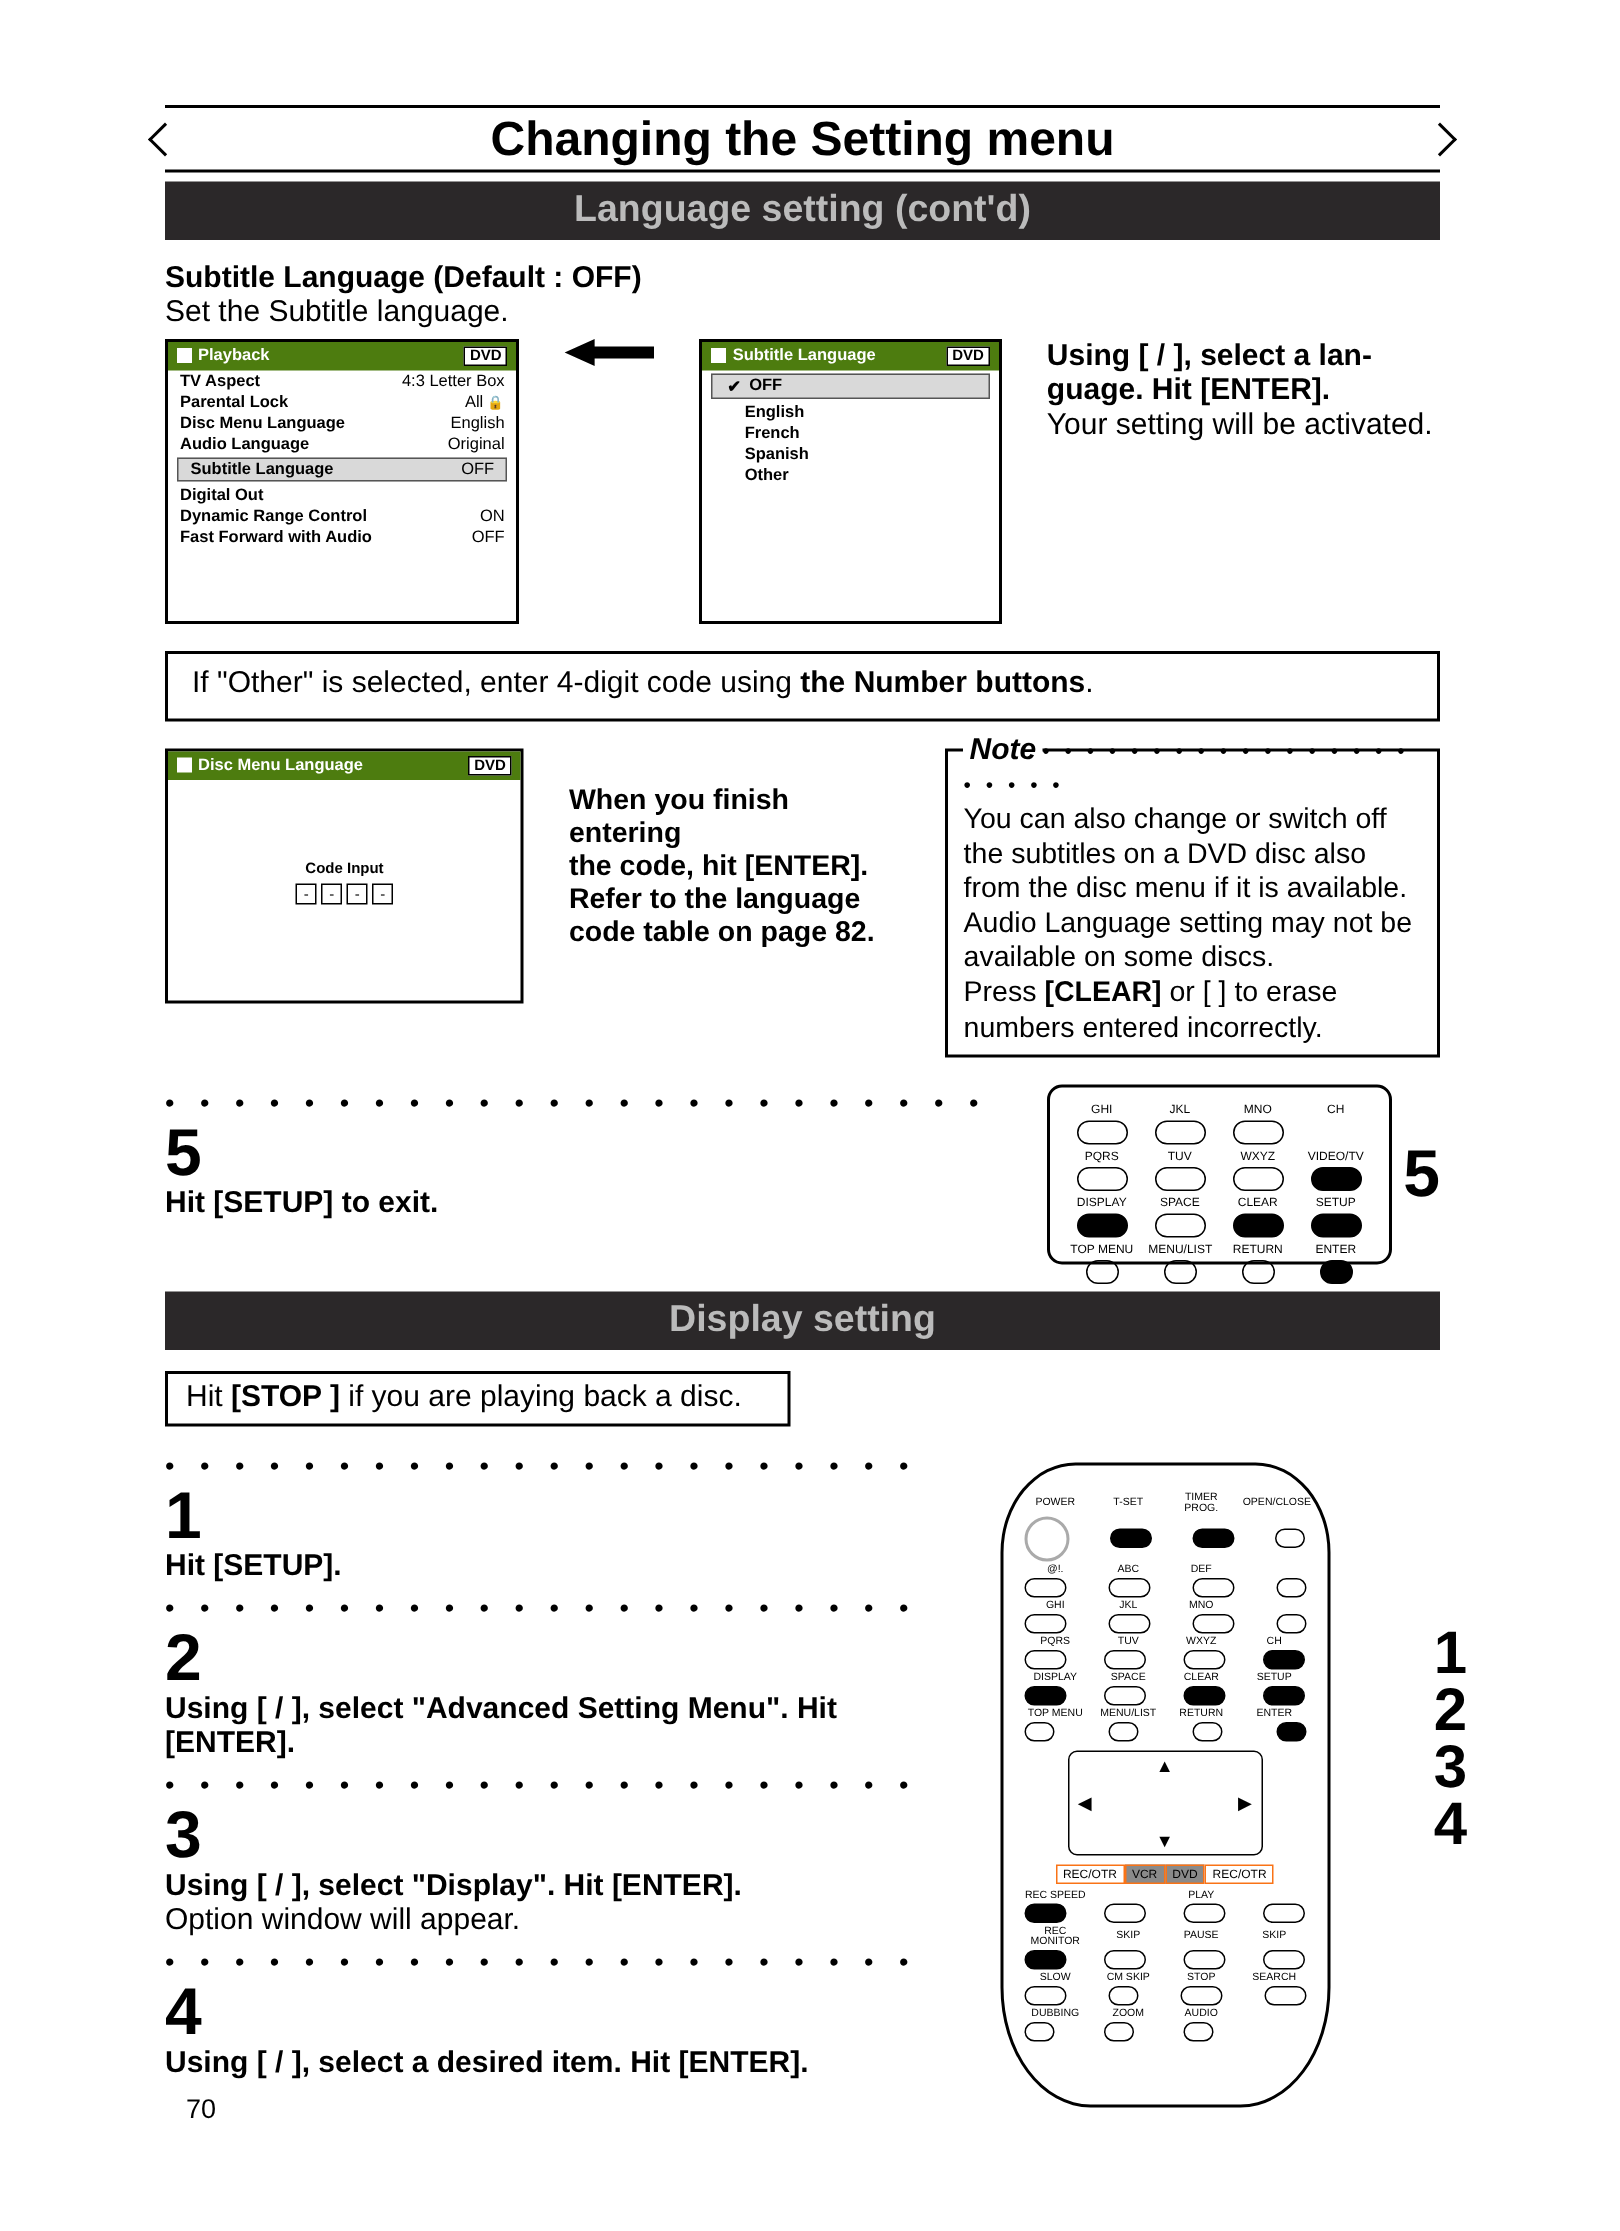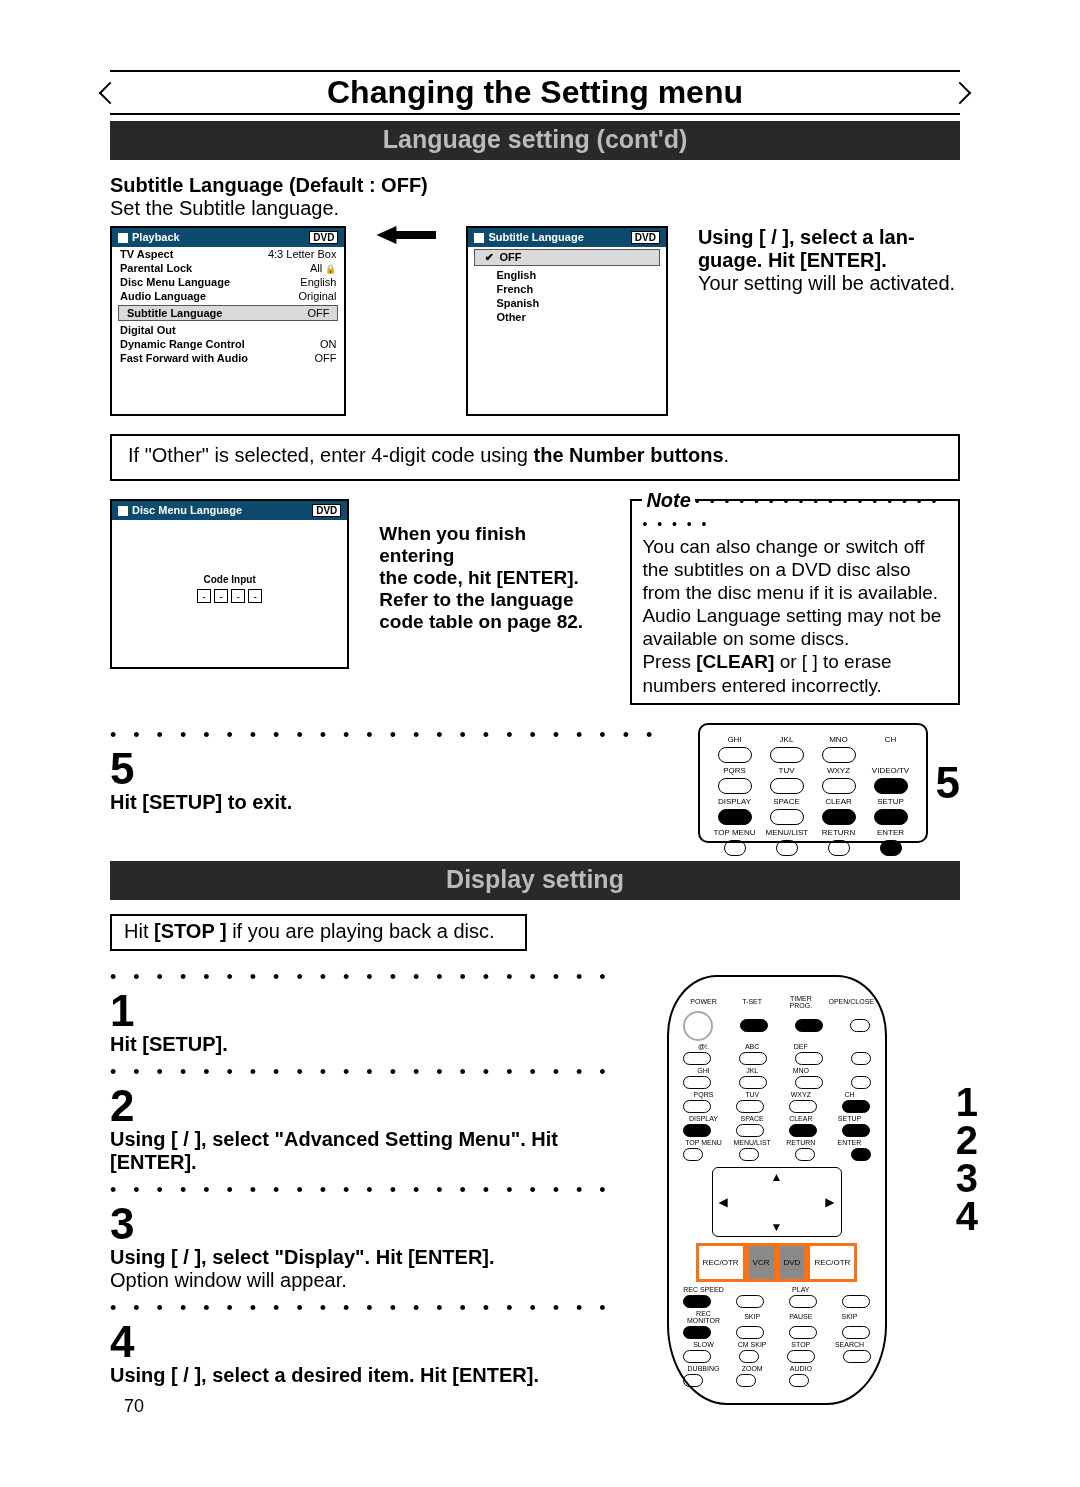--- a/index.html
+++ b/index.html
@@ -47,21 +47,21 @@
   
   .osd {
     border: 2px solid #000;
     width: 270px;
     height: 190px;
     background: #fff;
     font-size: 11px;
     position: relative;
   }
   .osd .osd-title {
-    background: #0c4a6e;
+    background: #4d7c0f;
     color: #fff;
     font-weight: bold;
     padding: 3px 6px;
     display:flex; justify-content:space-between;
   }
   .osd .osd-title .tag { background:#fff;color:#000;font-size:10px;padding:0 3px;border:1px solid #000;}
   .osd .osd-title .sq { display:inline-block;width:10px;height:10px;background:#fff;margin-right:4px;vertical-align:middle;}
   .osd .row { display:flex; justify-content:space-between; padding:1px 8px;}
   .osd .row .l { font-weight:bold;}
   .osd .row .r { font-weight:normal;}
@@ -144,21 +144,21 @@
   .rf-row .big{width:30px;height:30px;border:2px solid #aaa;border-radius:50%;display:inline-block;}
   .dpad{
     width:130px;height:70px;margin:6px auto;position:relative;border:1px solid #000;border-radius:6px;
   }
   .dpad .tri{position:absolute;font-size:12px;}
   .dpad .u{top:2px;left:50%;transform:translateX(-50%);}
   .dpad .d{bottom:2px;left:50%;transform:translateX(-50%);}
   .dpad .l{left:6px;top:50%;transform:translateY(-50%);}
   .dpad .r{right:6px;top:50%;transform:translateY(-50%);}
   .tab-row{display:flex;gap:0;justify-content:center;font-size:8px;margin-top:2px;}
-  .tab-row span{border:3px solid #f97316;padding:12px 4px;background:#8a8a8a;}
+  .tab-row span{border:1px solid #f97316;padding:1px 4px;background:#8a8a8a;}
   .tab-row span.off{background:#fff;}
   .page-num{ position:absolute; bottom:70px; left:124px; font-size:18px;}
   .side-nums{position:absolute;right:-18px;top:118px;display:flex;flex-direction:column;gap:-4px;font-size:40px;font-weight:bold;line-height:0.95;}
   .boxed-hit{
     border:2px solid #000;
     display:inline-block;
     padding:4px 30px 6px 12px;
     font-size:20px;
     margin-bottom:14px;
   }

